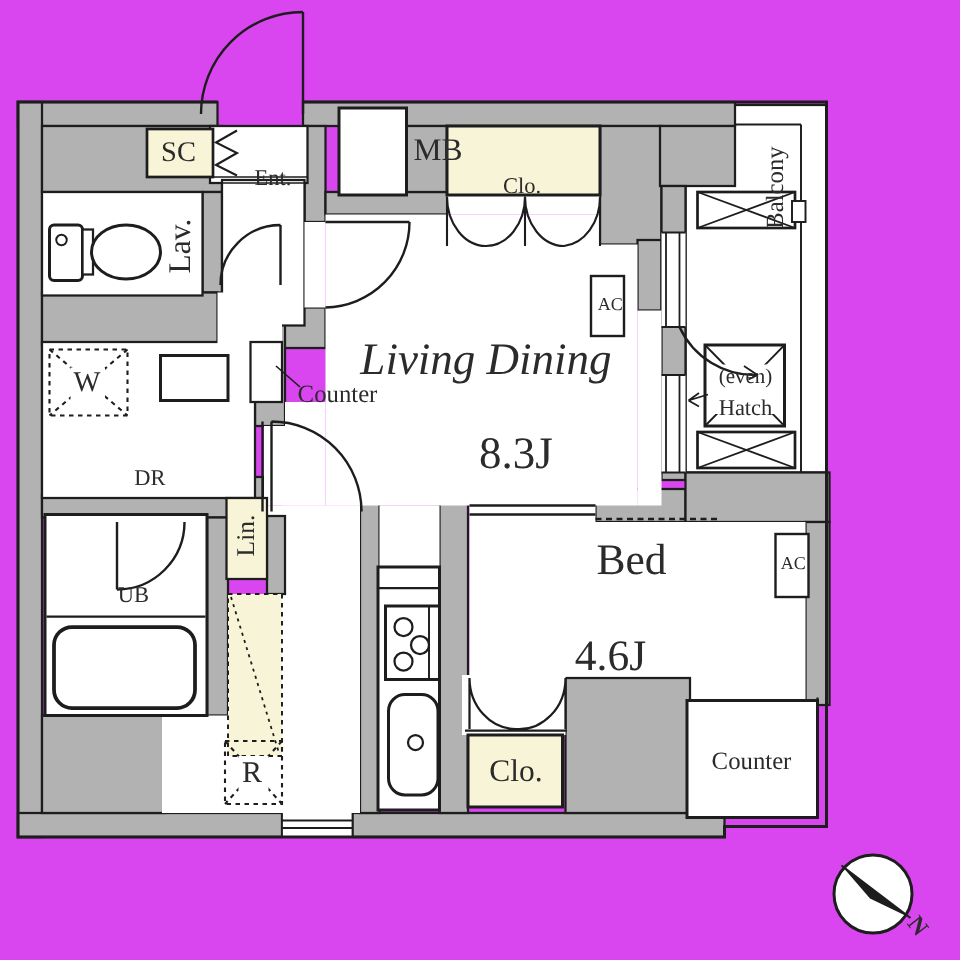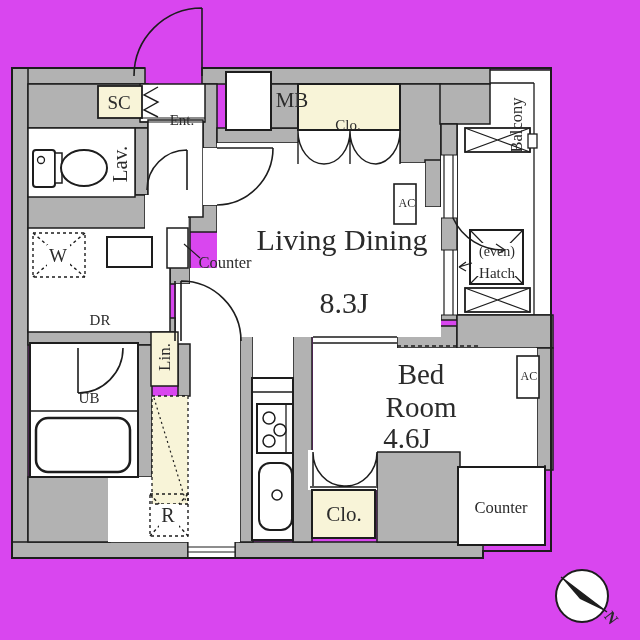--- a/index.html
+++ b/index.html
@@ -190,28 +190,27 @@
 
 <div class="lbl t19" style="left:119px;top:102px;">SC</div>
 <div class="lbl t22" style="left:182px;top:102px;">Ent.</div>
 <div class="lbl t21" style="left:248px;top:100px;margin-left:44px;">MB</div>
 <div class="lbl t22" style="left:348px;top:107px;">Clo.</div>
 <div class="lbl rot t16" style="left:517px;top:125px;">Balcony</div>
 <div class="lbl rot t21" style="left:120px;top:164px;">Lav.</div>
 <div class="lbl t19" style="left:58px;top:255px;">W</div>
 <div class="lbl t22" style="left:100px;top:302px;">DR</div>
 <div class="lbl t16" style="left:225px;top:263px;">Counter</div>
-<div class="lbl t30" style="left:342px;top:240px;">Living Dining</div>
+<div class="lbl t30" style="left:324px;top:240px;font-style:italic;">Living Dining</div>
 <div class="lbl t30" style="left:344px;top:303px;font-family:Liberation Serif, serif;">8.3J</div>
 <div class="lbl ac t12" style="left:405px;top:203px;">AC</div>
 <div class="lbl t15" style="left:497px;top:253px;margin-top:20px;">Hatch</div>
 <div class="lbl t14" style="left:497px;top:252px;">(even)</div>
 <div class="lbl t22" style="left:89px;top:380px;">UB</div>
 <div class="lbl rot t17" style="left:164px;top:357px;">Lin.</div>
 <div class="lbl t20" style="left:168px;top:515px;">R</div>
 <div class="lbl t29" style="left:421px;top:374px;">Bed</div>
-<div class="lbl t29" style="left:421px;top:407px;">Room</div>
 <div class="lbl t29" style="left:407px;top:438px;">4.6J</div>
 <div class="lbl ac t12" style="left:527px;top:376px;">AC</div>
 <div class="lbl t21" style="left:344px;top:514px;">Clo.</div>
 <div class="lbl t16" style="left:501px;top:508px;">Counter</div>
 <div class="lbl north" style="left:611px;top:618px;">N</div>
 </div>
 
 </body></html>

